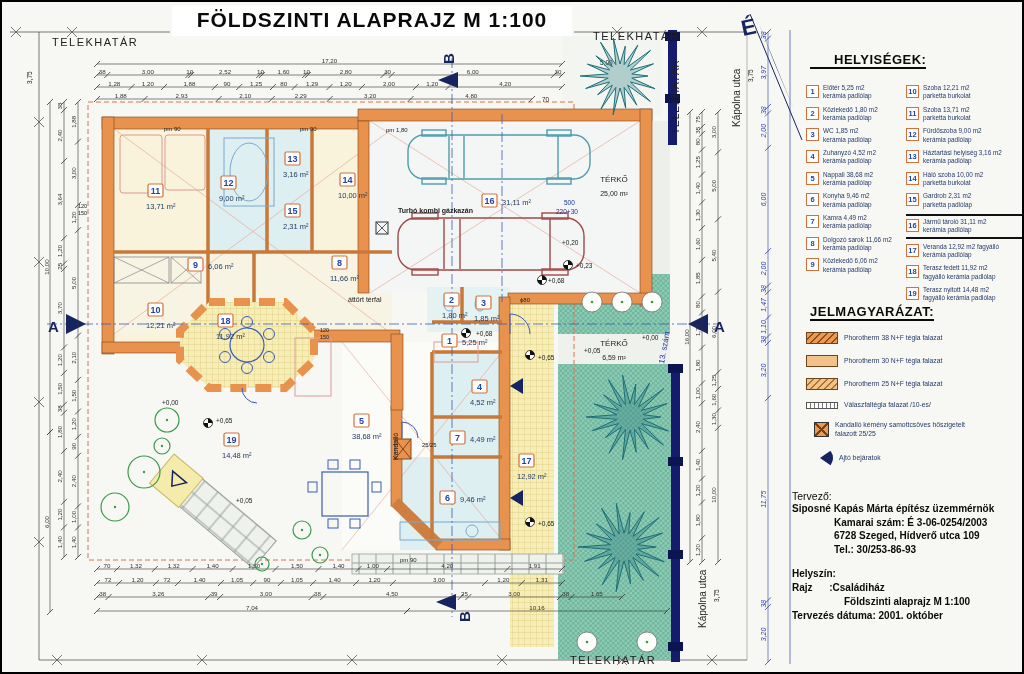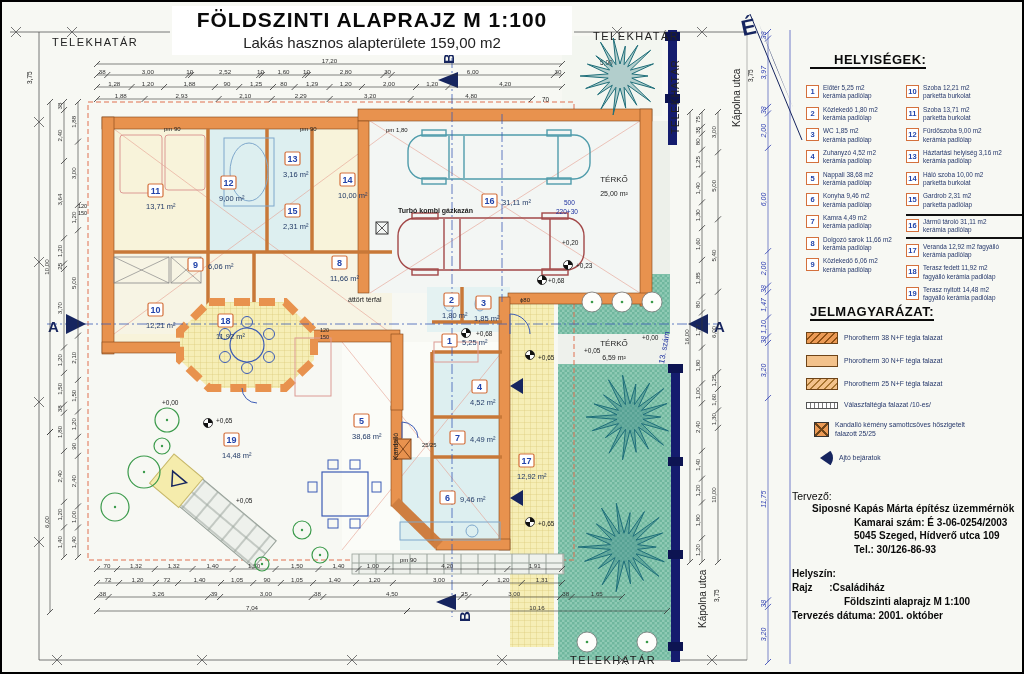--- a/index.html
+++ b/index.html
@@ -28,21 +28,21 @@
   .sw-ph30{background:#f3c28b;}
   .sw-ph25{background:repeating-linear-gradient(135deg,#f3c28b 0 4px,#a87530 4px 5px);}
   .sw-partition{height:7px;background:repeating-linear-gradient(90deg,#fff 0 3px,#777 3px 4px);border:1px solid #555;}
   .sw-chimney{width:15px;height:15px;margin-left:8px;border:1px solid #333;background:
      linear-gradient(45deg,transparent 44%,#6e4418 44% 56%,transparent 56%),
      linear-gradient(-45deg,transparent 44%,#6e4418 44% 56%,transparent 56%),#eb9a55;}
   .sw-door{width:0;height:0;border:none;margin-left:14px;border-top:9px solid transparent;border-bottom:9px solid transparent;border-right:13px solid #16255f;border-radius:0 60% 60% 0;}
   
   #designer{position:absolute;left:0px;top:488px;width:232px;color:#0a0a0a;}
   #designer .h{font-size:10.5px;font-weight:normal;}
-  #designer .l{font-size:10px;font-weight:bold;line-height:1.35;padding-left:20px;}
+  #designer .l{font-size:10px;font-weight:bold;line-height:1.35;}
   #designer .ind{margin-left:42px;}
   #site-block{position:absolute;left:0px;top:565px;width:232px;color:#0a0a0a;}
   #site-block .row{font-size:10px;font-weight:bold;line-height:1.4;}
 </style>
 </head>
 <body>
 
 <div id="page">
 
   <svg id="plan-svg" width="1024" height="674" viewBox="0 0 1024 674">
@@ -842,21 +842,20 @@
         </g>
         <g>
           <line x1="705" y1="653" x2="715" y2="663" stroke="#555" stroke-width="0.8"></line>
           <line x1="705" y1="663" x2="715" y2="653" stroke="#555" stroke-width="0.8"></line>
         </g>
       </g>
   </svg>
 
   <div id="title-block">
     <div class="t1">FÖLDSZINTI ALAPRAJZ  M 1:100</div>
-    <div class="t2">Lakás hasznos alapterülete 159,00 m2</div>
   </div>
 
   <div id="panel">
     <div id="rooms-heading" class="panel-heading">HELYISÉGEK:</div>
     <div id="room-col-1">
         <div class="room-item">
           <span class="room-num">1</span>
           <div class="room-text">
             <div>Előtér 5,25 m2</div>
             <div>kerámia padlólap</div>
@@ -1018,22 +1017,22 @@
           <span class="sw sw-door"></span>
           <span class="legend-label">Ajtó bejáratok</span>
         </div>
       </div>
 
     <div id="designer">
       <div class="h">Tervező:</div>
       <div id="designer-lines">
           <div class="l">Siposné Kapás Márta építész üzemmérnök</div>
           <div class="l ind">Kamarai szám: É 3-06-0254/2003</div>
-          <div class="l ind">5045 Szeged, Hídverő utca 109</div>
-          <div class="l ind">Tel.: 30/126-86-93</div>
+          <div class="l ind">6728 Szeged, Hídverő utca 109</div>
+          <div class="l ind">Tel.: 30/253-86-93</div>
         </div>
     </div>
 
     <div id="site-block">
       <div class="row">Helyszín:</div>
       <div class="row">
         <span>Rajz</span>&nbsp;&nbsp;&nbsp;&nbsp;&nbsp;&nbsp;<span>:Családiház</span>
       </div>
       <div class="row" style="margin-left:52px">Földszinti alaprajz M 1:100</div>
       <div class="row">Tervezés dátuma:  2001.  október</div>

